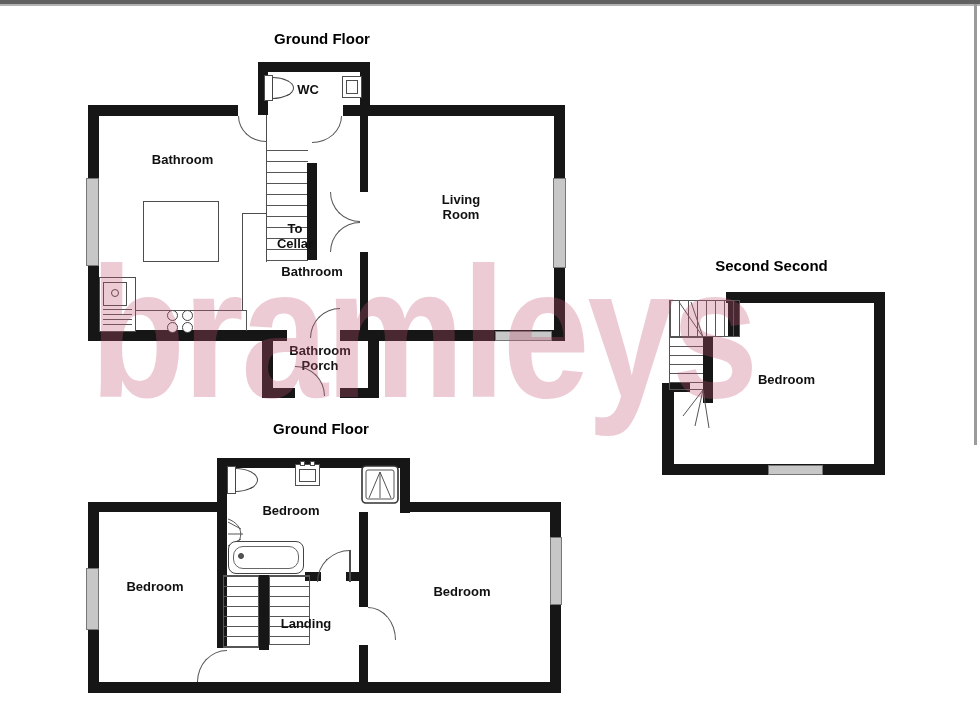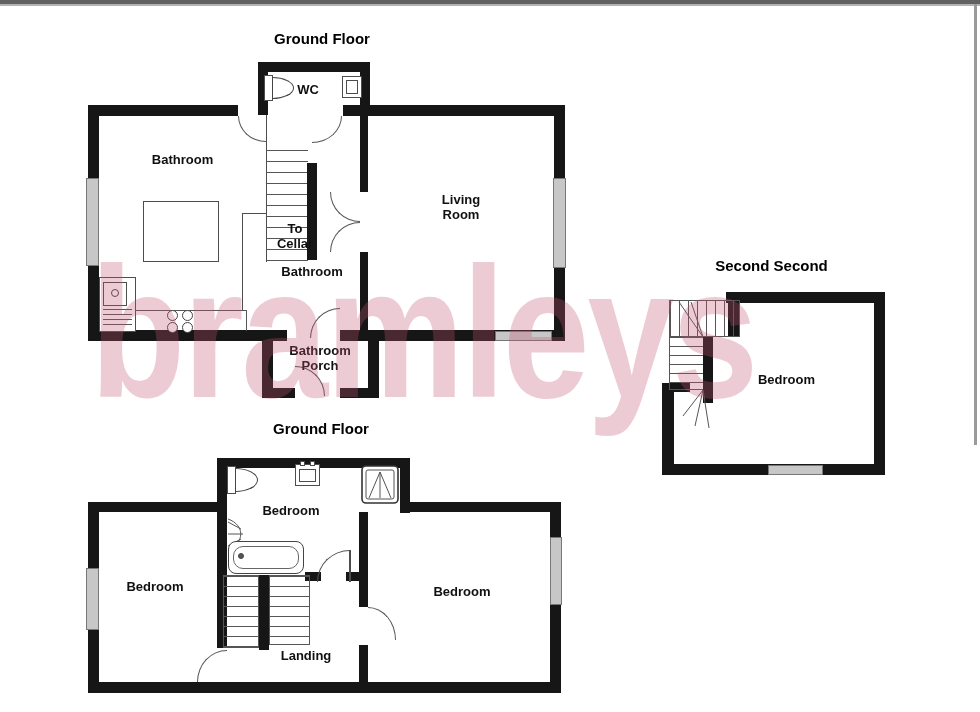--- a/index.html
+++ b/index.html
@@ -149,21 +149,21 @@
   <div class="circle" style="left:238px;top:553px;width:6px;height:6px;background:#555;"></div>
 
   <div class="arc arc-tl" style="left:197px;top:650px;width:30px;height:32px;"></div>
   <div class="arc arc-tl" style="left:317px;top:550px;width:33px;height:32px;"></div>
   <div class="tline" style="left:349px;top:550px;width:2px;height:32px;"></div>
   <div class="arc arc-tr" style="left:368px;top:607px;width:28px;height:33px;"></div>
 
   <div class="room-label" style="left:246px;top:503px;width:90px;">Bedroom</div>
   <div class="room-label" style="left:114px;top:579px;width:82px;">Bedroom</div>
   <div class="room-label" style="left:421px;top:584px;width:82px;">Bedroom</div>
-  <div class="room-label" style="left:266px;top:648px;width:80px;">Landing</div>
+  <div class="room-label" style="left:266px;top:616px;width:80px;">Landing</div>
 
   <div class="floor-title" style="left:694px;top:257px;width:155px;">Second Second</div>
 
   <div class="wall" style="left:726px;top:292px;width:159px;height:11px;"></div>
   <div class="wall" style="left:874px;top:292px;width:11px;height:183px;"></div>
   <div class="wall" style="left:662px;top:464px;width:223px;height:11px;"></div>
   <div class="window" style="left:768px;top:465px;width:55px;height:10px;"></div>
   <div class="wall" style="left:662px;top:383px;width:12px;height:92px;"></div>
   <div class="wall" style="left:662px;top:383px;width:28px;height:9px;"></div>
   <div class="wall" style="left:728px;top:292px;width:12px;height:45px;"></div>

